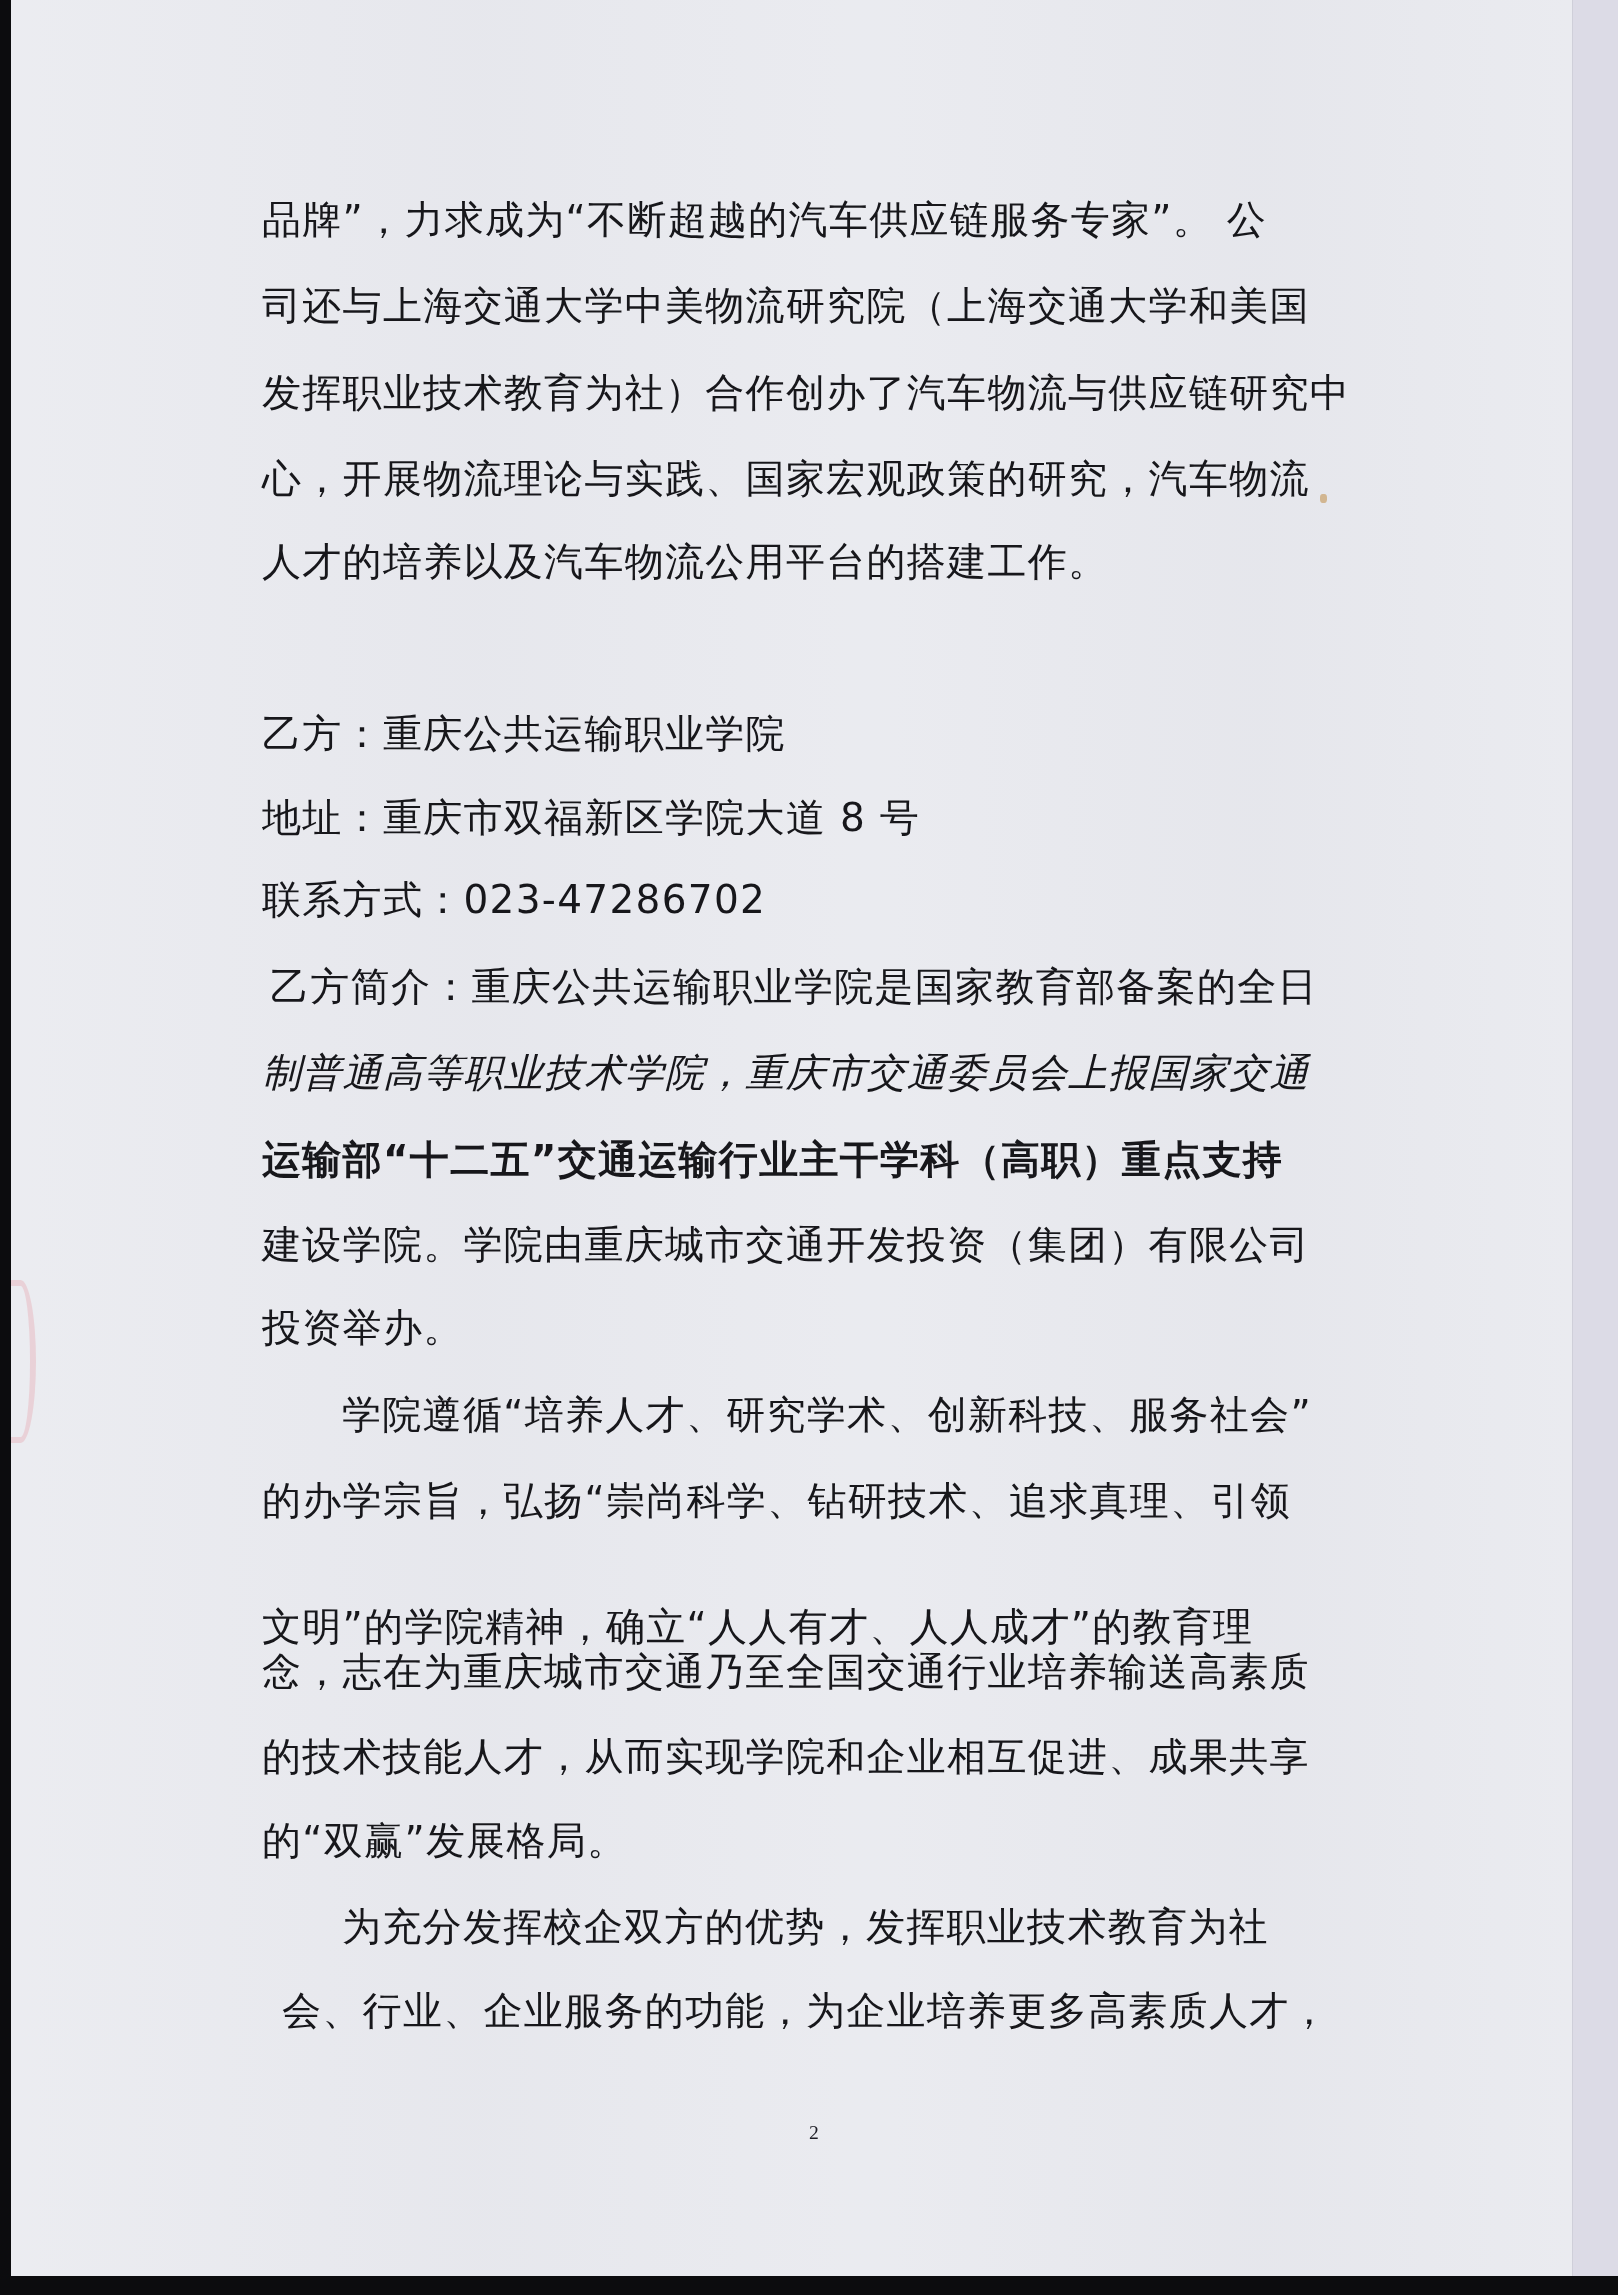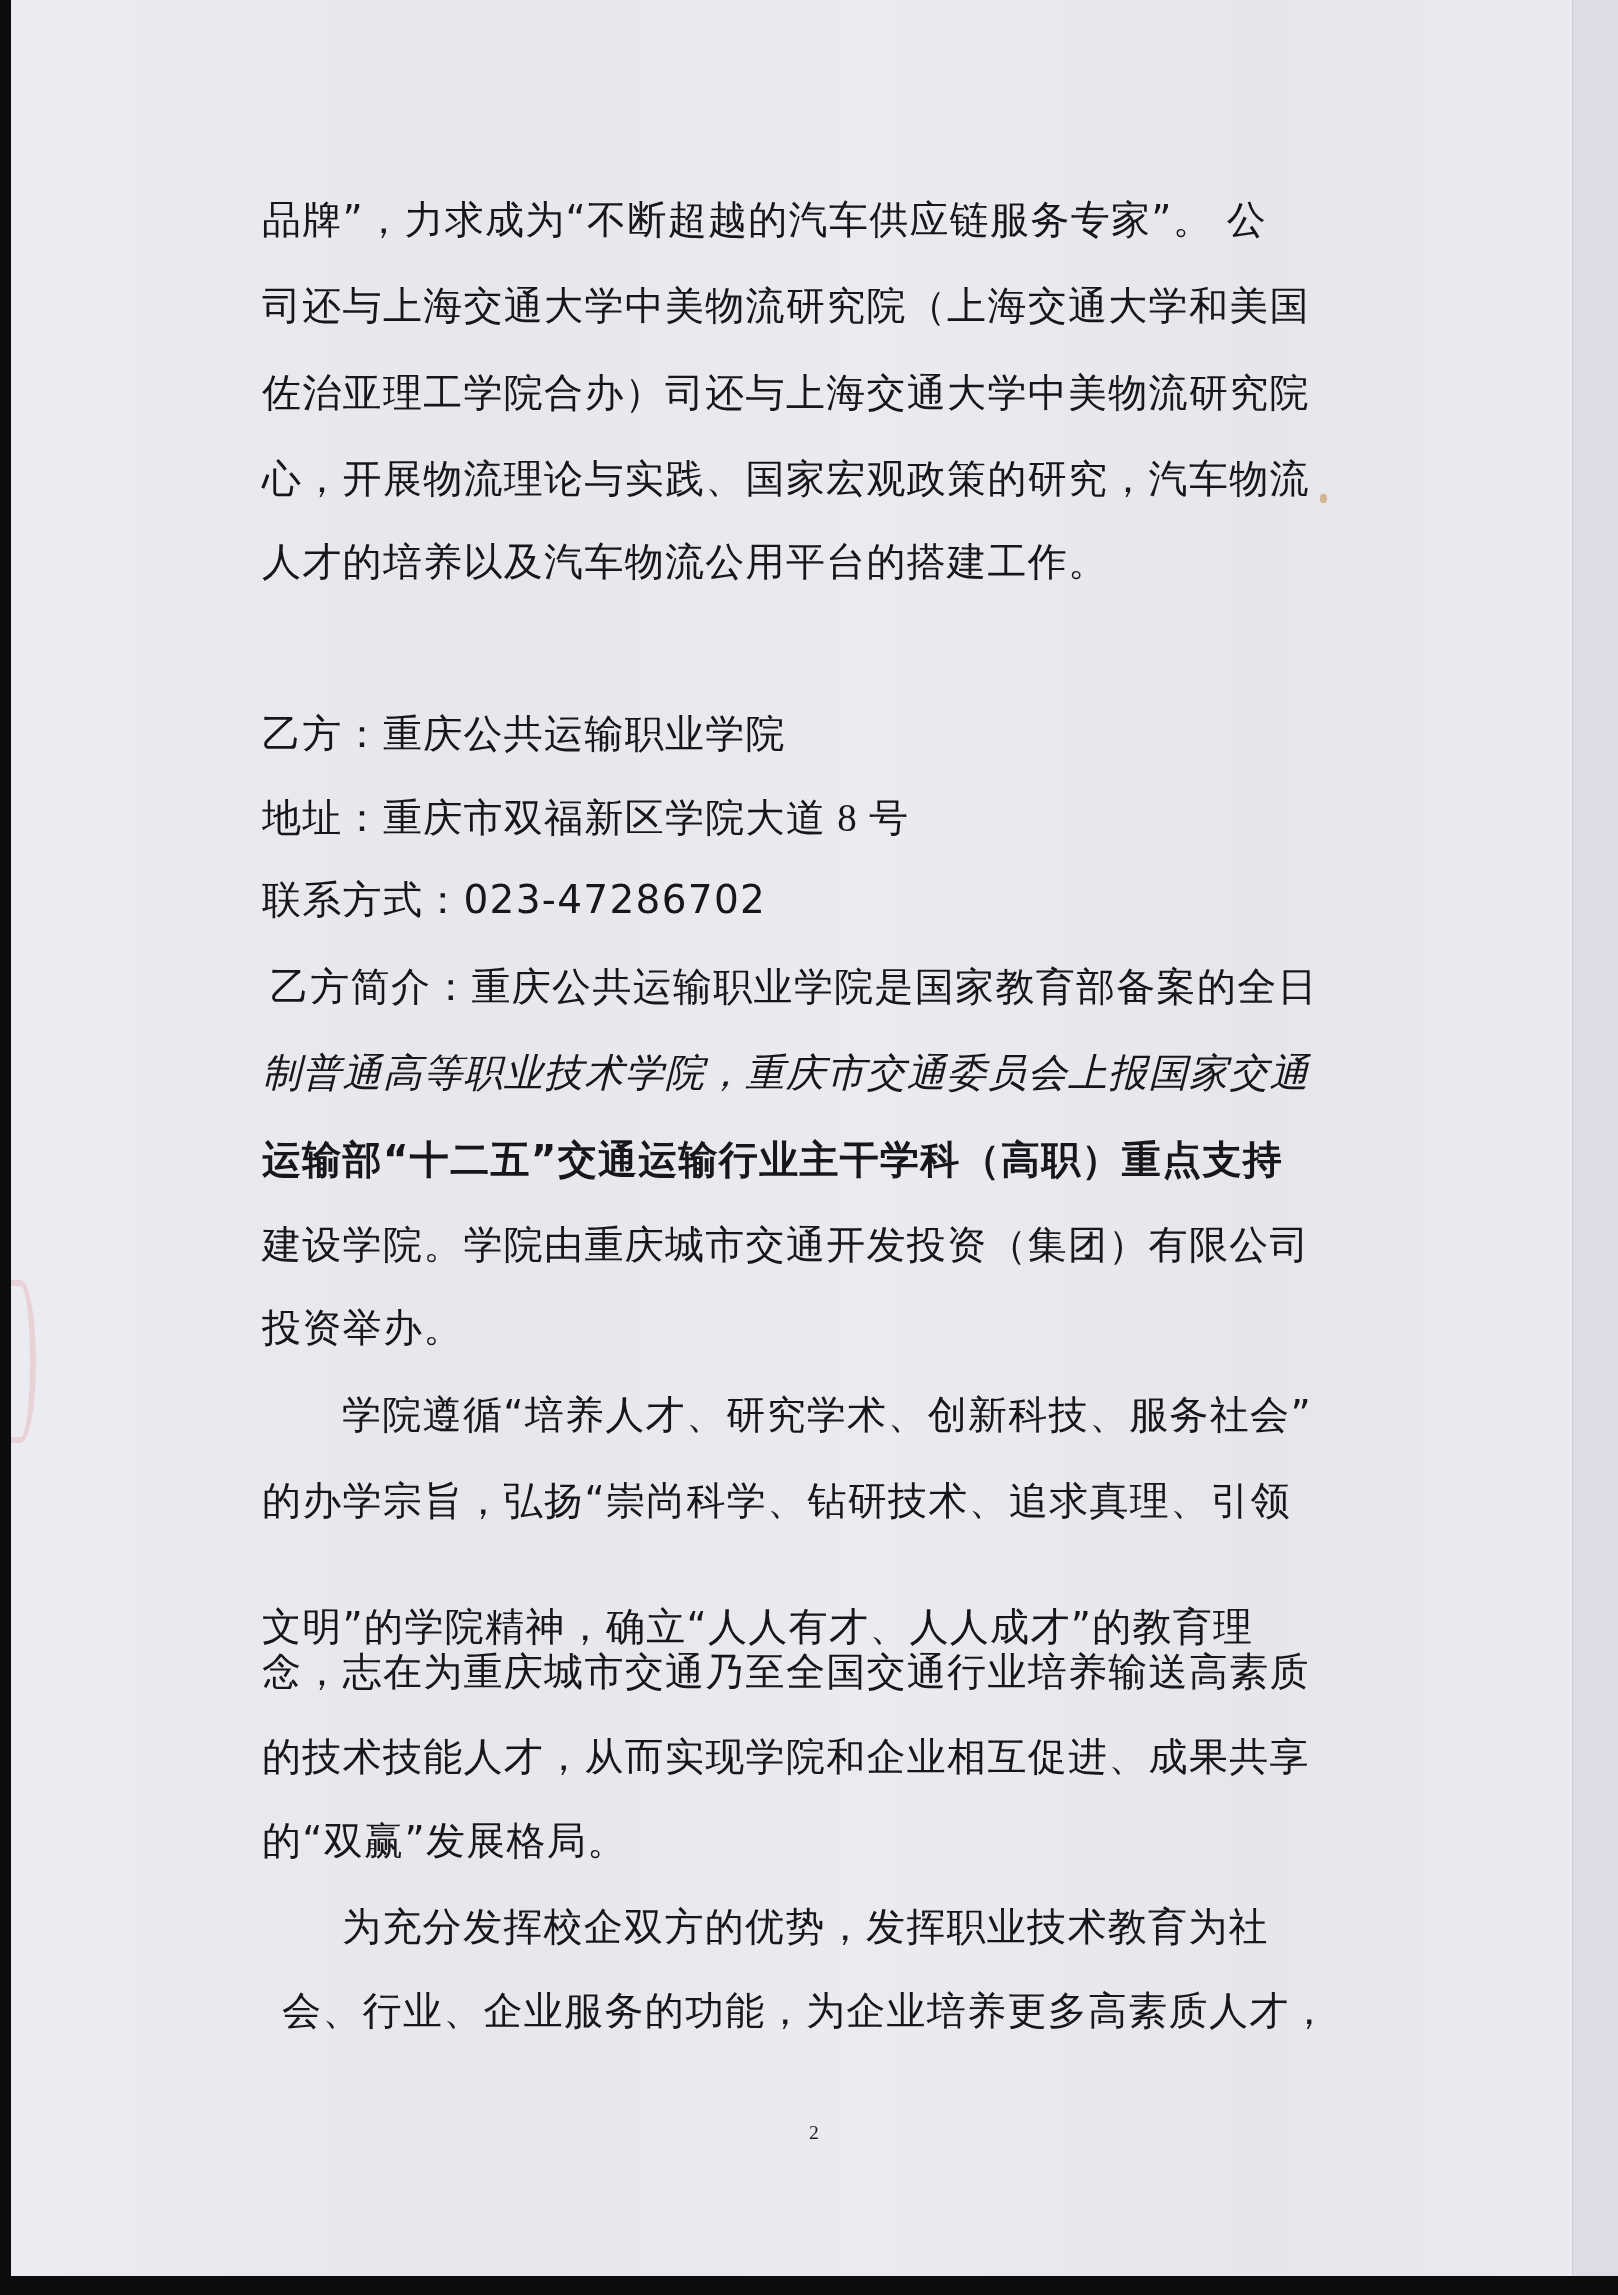--- a/index.html
+++ b/index.html
@@ -82,30 +82,30 @@
 <div class="page"></div>
 <div class="page-under"></div>
 <div class="stamp-edge"></div>
 <div class="smudge"></div>
 
 <div class="text-block" style="top:0;">
 
   <div>
     <div class="line" style="top:200px;">品牌”，力求成为“不断超越的汽车供应链服务专家”。 公</div>
     <div class="line" style="top:286px;">司还与上海交通大学中美物流研究院（上海交通大学和美国</div>
-    <div class="line" style="top:373px;">佐治亚理工学院合办）司还与上海交通大学中美物流研究院</div>
+    <div class="line" style="top:373px;">发挥职业技术教育为社）合作创办了汽车物流与供应链研究中</div>
     <div class="line" style="top:459px;">心，开展物流理论与实践、国家宏观政策的研究，汽车物流</div>
     <div class="line" style="top:542px;">人才的培养以及汽车物流公用平台的搭建工作。</div>
   </div>
 
   <div>
     <div class="line" style="top:714px;">
       <span>乙方：</span><span>重庆公共运输职业学院</span>
     </div>
-    <div class="line" style="top:798px;font-family:Liberation Serif, serif;">
+    <div class="line" style="top:798px;">
       <span>地址：</span><span>重庆市双福新区学院大道 8 号</span>
     </div>
     <div class="line" style="top:880px;">
       <span>联系方式：</span><span>023-47286702</span>
     </div>
   </div>
 
   <div>
     <div class="line" style="top:967px;margin-left:8px;">乙方简介：重庆公共运输职业学院是国家教育部备案的全日</div>
     <div class="line" style="top:1053px;font-style:italic;">制普通高等职业技术学院，重庆市交通委员会上报国家交通</div>

